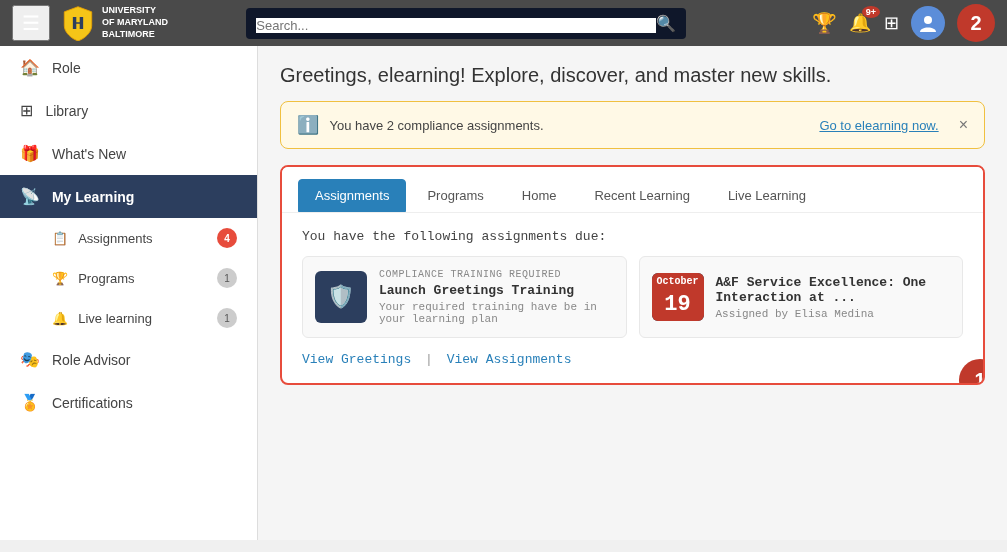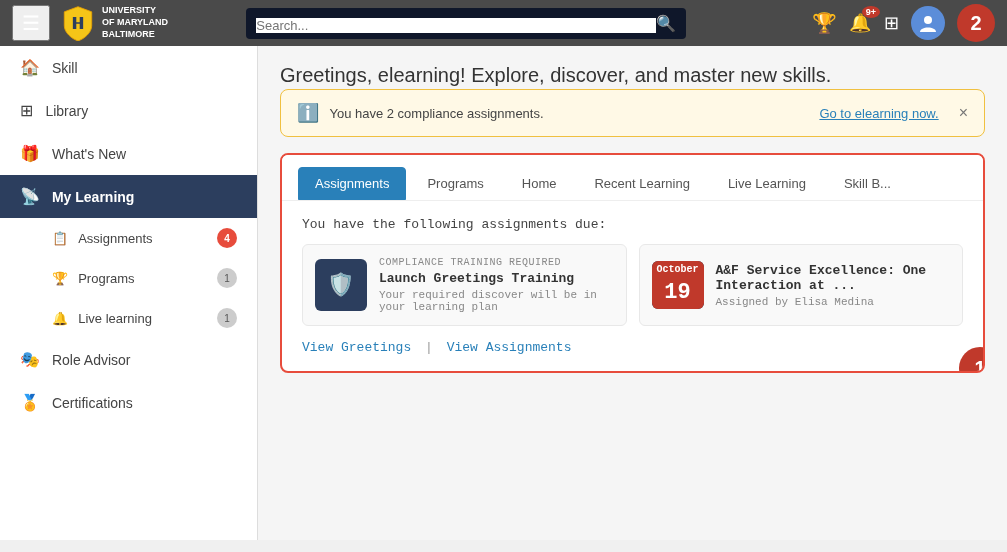--- a/index.html
+++ b/index.html
@@ -185,21 +185,21 @@
     .content-area {
       flex: 1;
       padding: 18px 22px;
       overflow-y: auto;
       background: #f5f5f5;
       position: relative;
     }
     .greeting-text {
       font-size: 20px;
       color: #333;
-      margin-bottom: 2px;
+      margin-bottom: 14px;
       font-weight: normal;
     }
 
     
     .alert-banner {
       background: #fff9e6;
       border: 1px solid #f0c040;
       border-radius: 8px;
       padding: 12px 16px;
       display: flex;
@@ -418,21 +418,21 @@
   <span class="compliance-dot"></span>
   <span>Compliance</span>
 </div>
 
 <div class="main-layout">
 
   <div class="sidebar">
 
     <div class="sidebar-item">
       <span class="item-icon">🏠</span>
-      <span>Skill</span>
+      <span>Role</span>
     </div>
     <div class="sidebar-item">
       <span class="item-icon">⊞</span>
       <span>Library</span>
     </div>
     <div class="sidebar-item">
       <span class="item-icon">🎁</span>
       <span>What's New</span>
     </div>
     <div class="sidebar-item active">
@@ -478,34 +478,33 @@
     </div>
 
     <div class="main-card" style="position:relative;">
 
       <div class="tab-bar">
         <div class="tab-item active">Assignments</div>
         <div class="tab-item">Programs</div>
         <div class="tab-item">Home</div>
         <div class="tab-item">Recent Learning</div>
         <div class="tab-item">Live Learning</div>
-        <div class="tab-item">Skill B...</div>
       </div>
 
       <div class="card-content">
         <p class="assignments-due-text">You have the following assignments due:</p>
 
         <div class="assignment-row">
 
           <div class="assignment-item">
             <div class="assignment-icon-box">🛡️</div>
             <div class="assignment-details">
               <div class="assignment-category">COMPLIANCE TRAINING REQUIRED</div>
               <div class="assignment-title">Launch Greetings Training</div>
-              <div class="assignment-subtitle">Your required discover will be in your learning plan</div>
+              <div class="assignment-subtitle">Your required training have be in your learning plan</div>
             </div>
           </div>
 
           <div class="calendar-item">
             <div class="calendar-box">
               <div class="calendar-month">October</div>
               <div class="calendar-day">19</div>
             </div>
             <div class="calendar-details">
               <div class="calendar-title">A&amp;F Service Excellence: One Interaction at ...</div>

